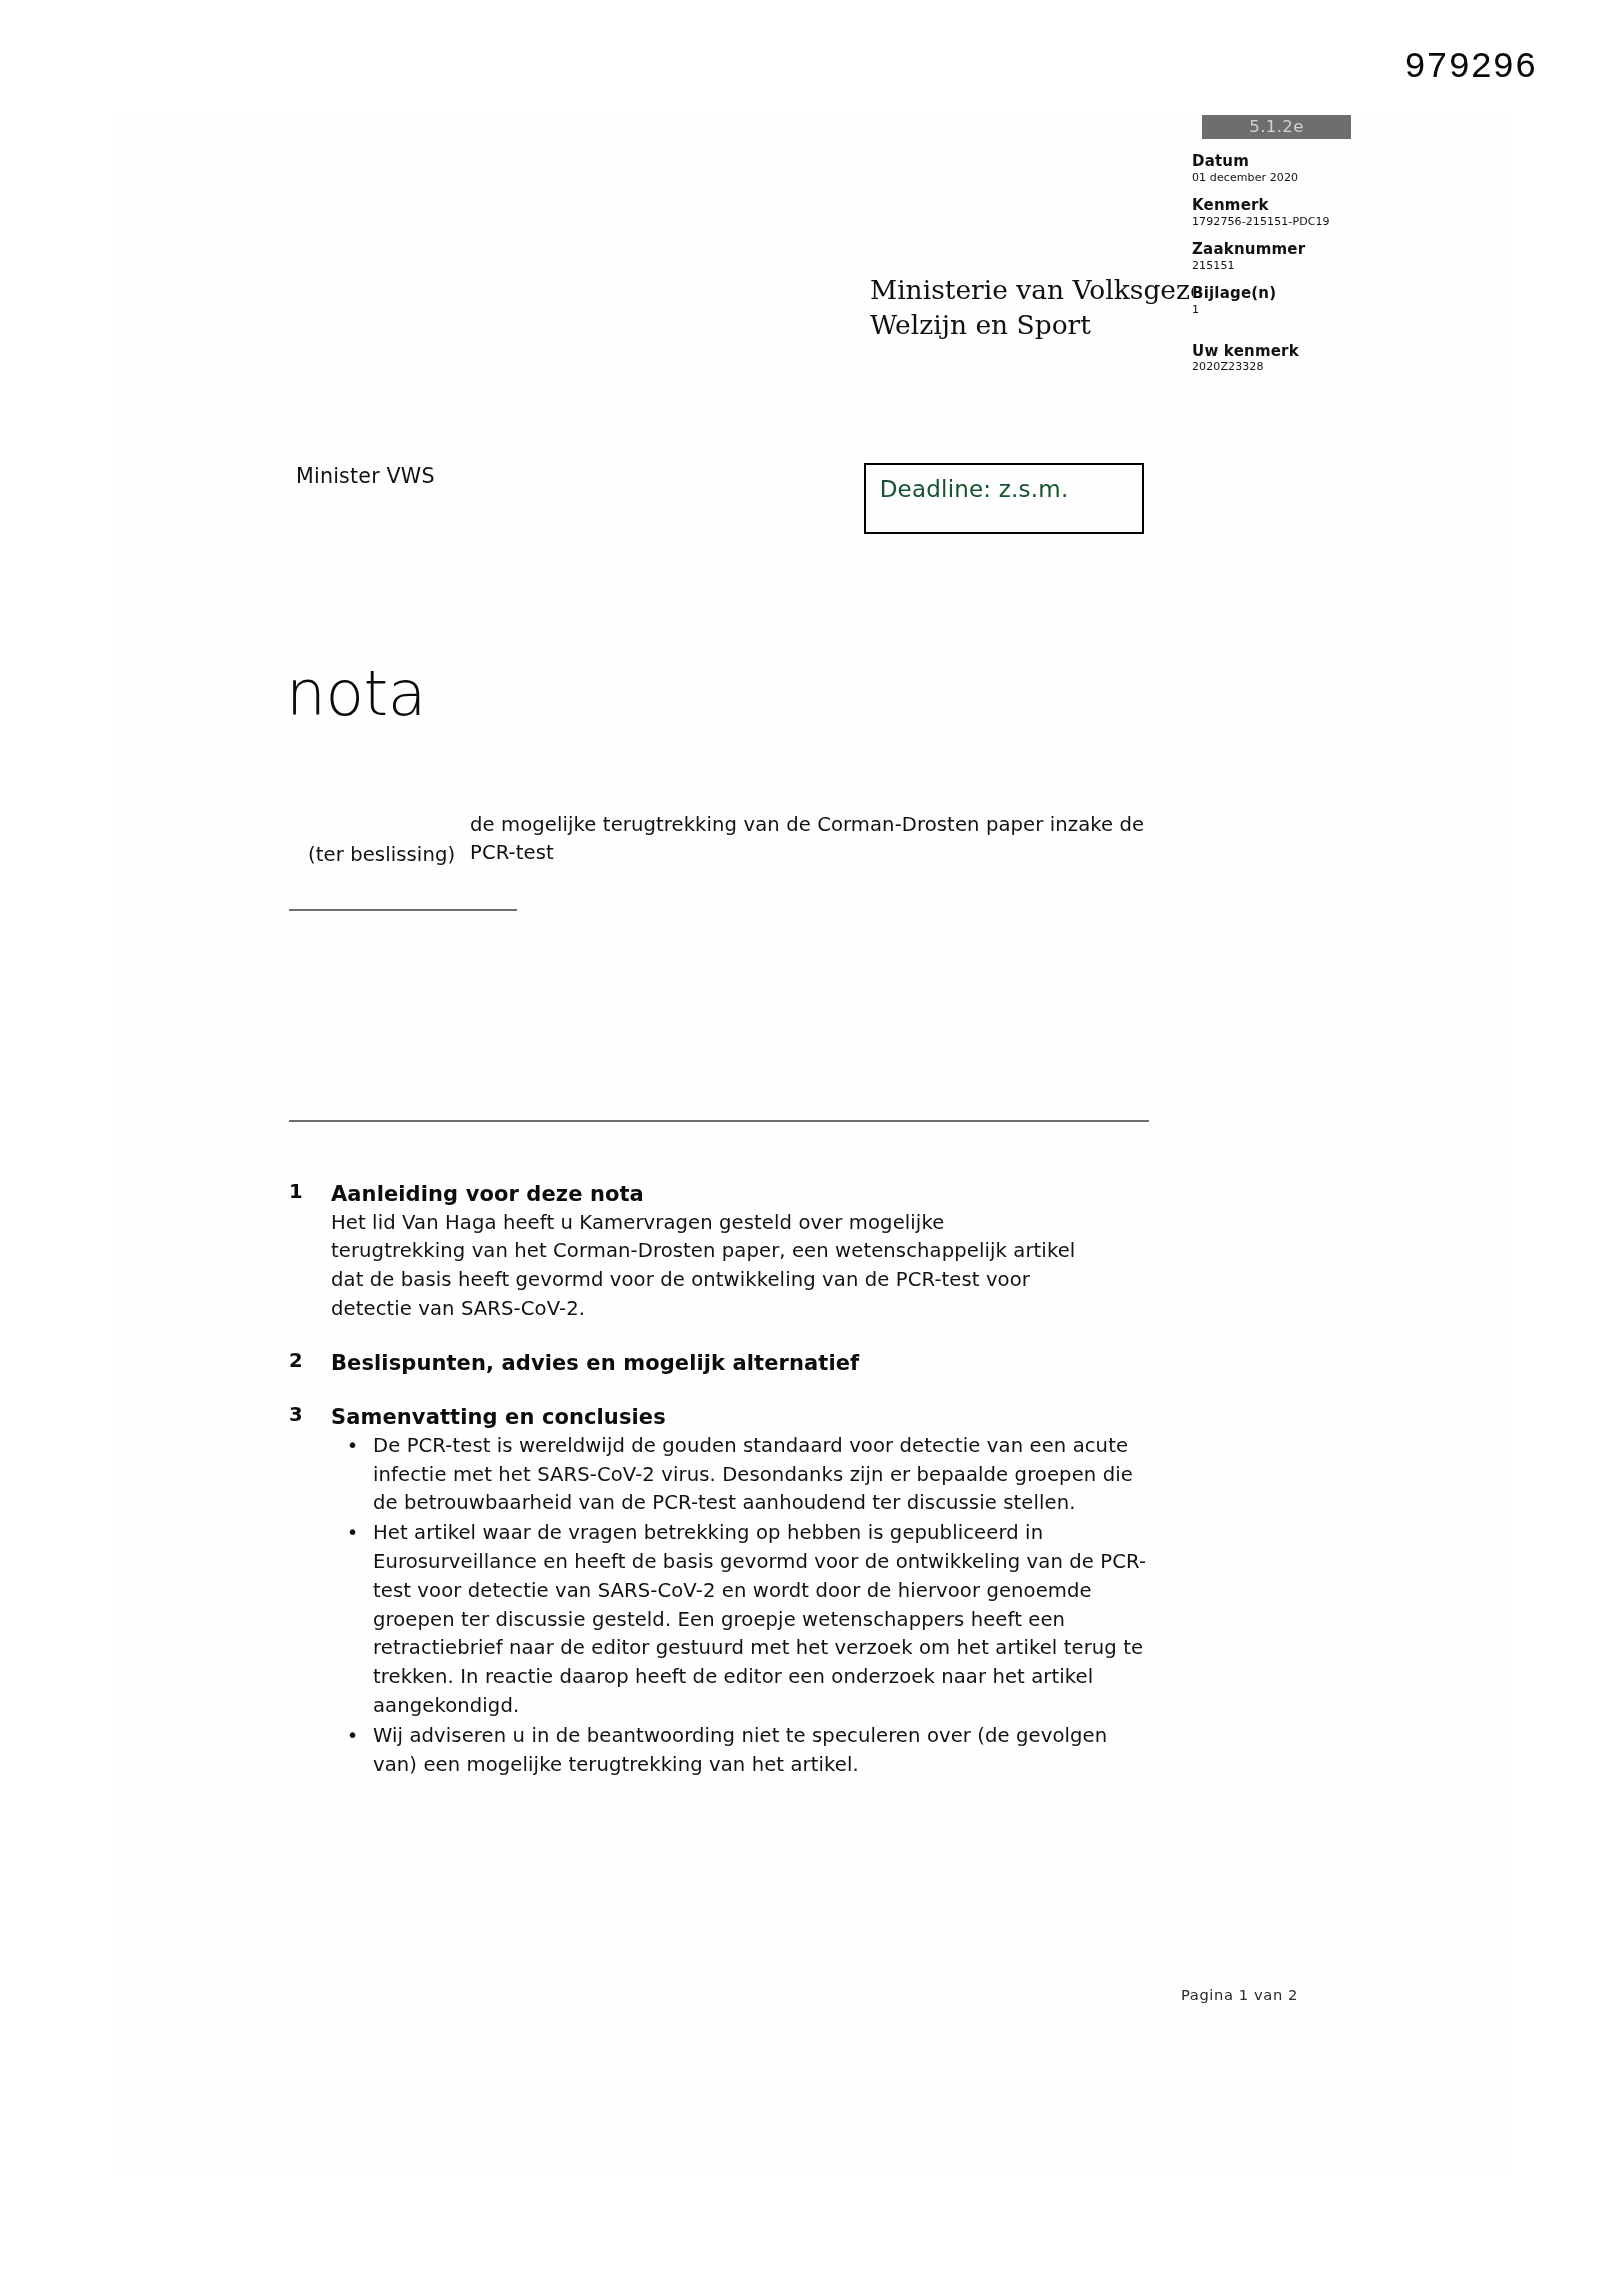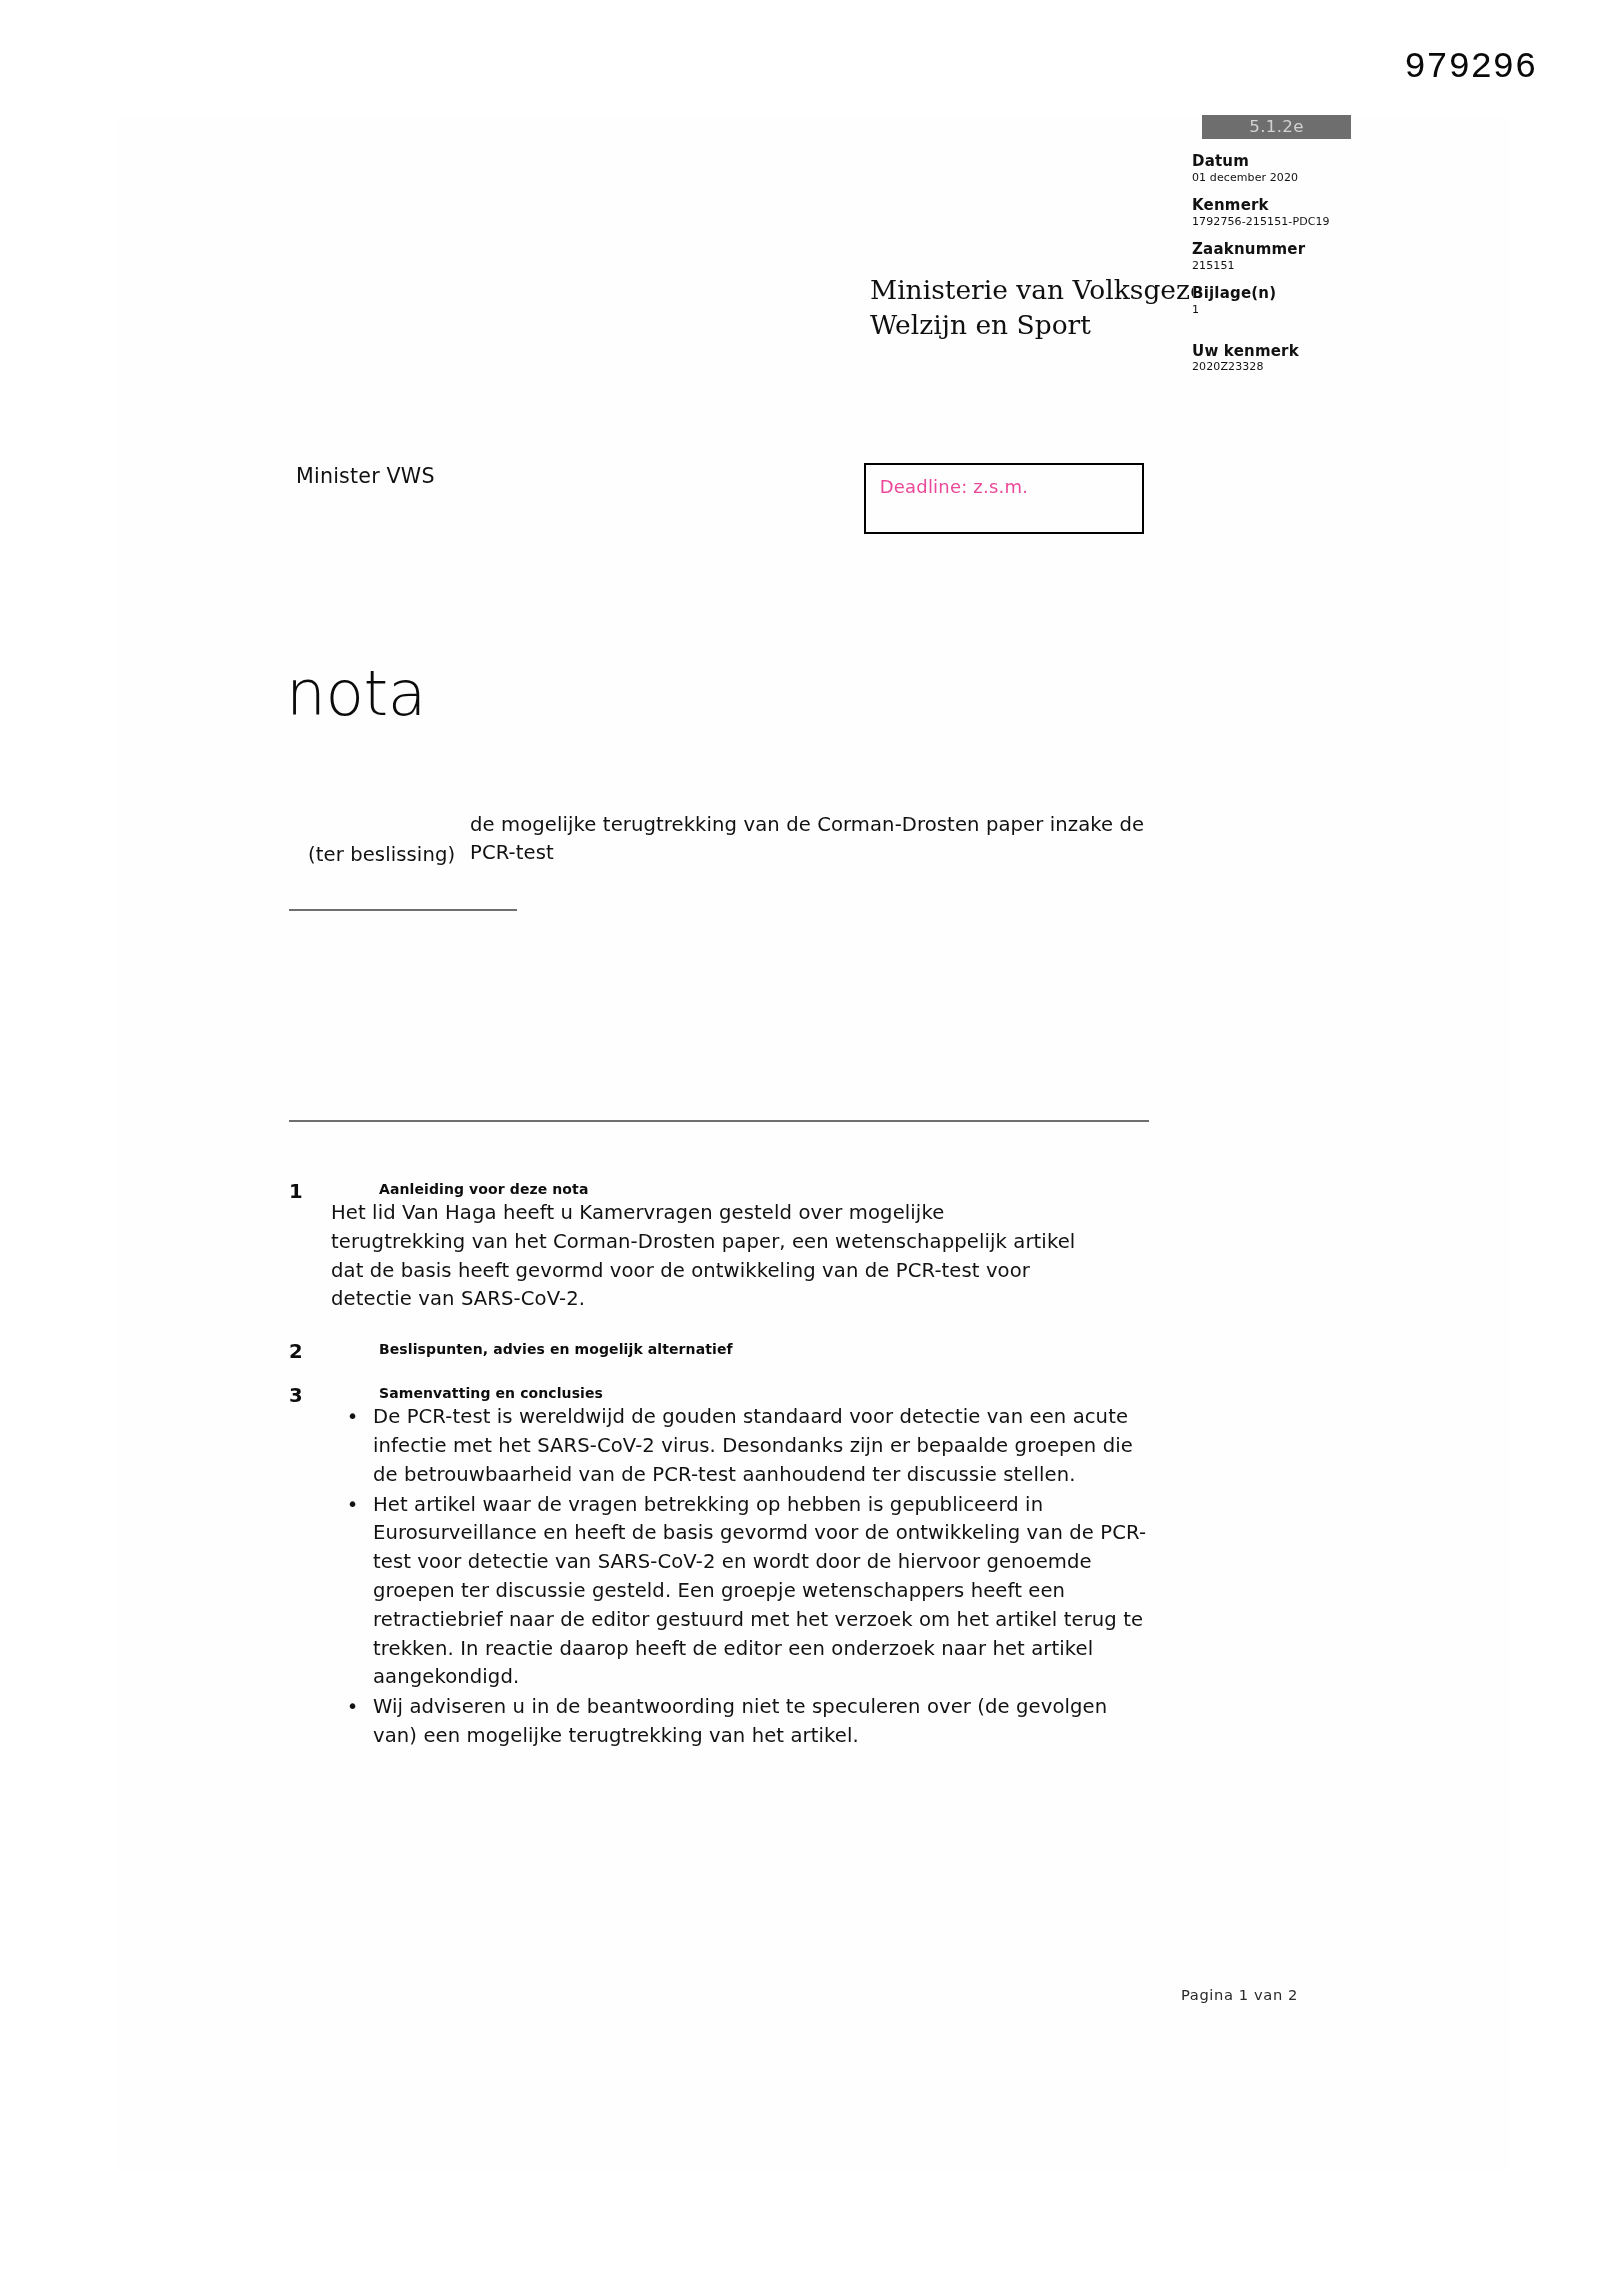--- a/index.html
+++ b/index.html
@@ -107,22 +107,22 @@
     top: 463px;
     width: 280px;
     height: 71px;
     border: 2px solid #000000;
     box-sizing: border-box;
   }
   #deadline-text {
     position: absolute;
     left: 13.7px;
     top: 10.8px;
-    font-size: 18px;
-    color: #ec4899;
+    font-size: 23px;
+    color: #14532d;
     letter-spacing: 0.2px;
   }
 
   
   #nota-title {
     position: absolute;
     left: 286px;
     top: 662px;
     font-size: 63px;
     font-weight: 300;
@@ -178,26 +178,25 @@
     top: 0;
     width: 37px;
     font-size: 19.6px;
     font-weight: bold;
     color: #0d0d0d;
   }
   .section-body {
     margin-left: 42px;
   }
   .section-heading {
-    font-size: 14px;
+    font-size: 21px;
     font-weight: bold;
     color: #0d0d0d;
     line-height: 1.36;
     letter-spacing: 0.1px;
-    margin-left: 48px;
   }
   .section-paragraph {
     font-size: 19.6px;
     line-height: 1.47;
     color: #121212;
     letter-spacing: 0.1px;
     max-width: 745px;
   }
   .bullet-list {
     margin: 0;

